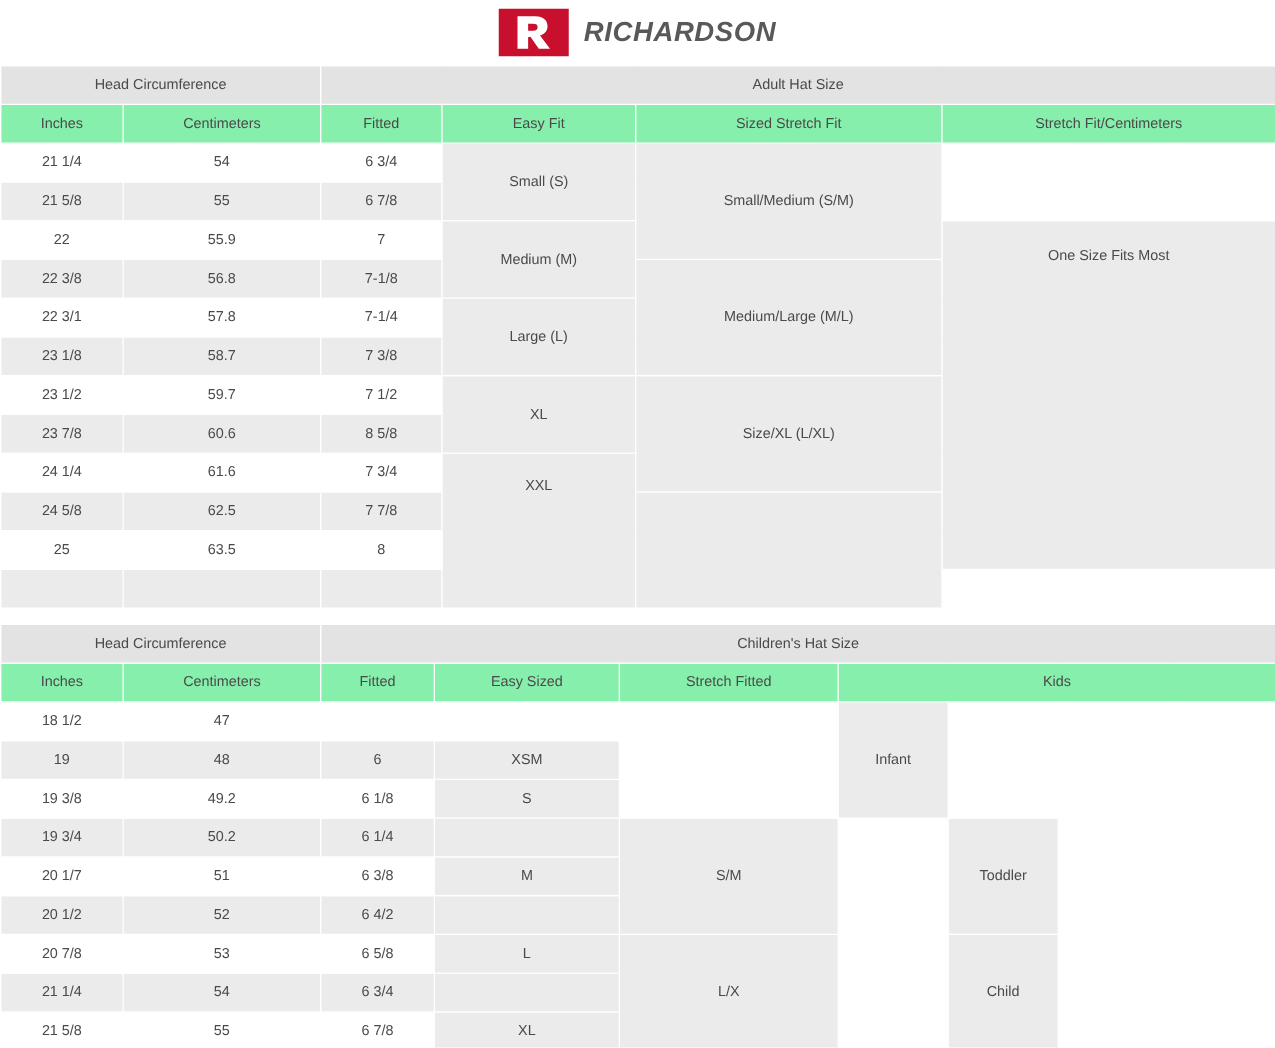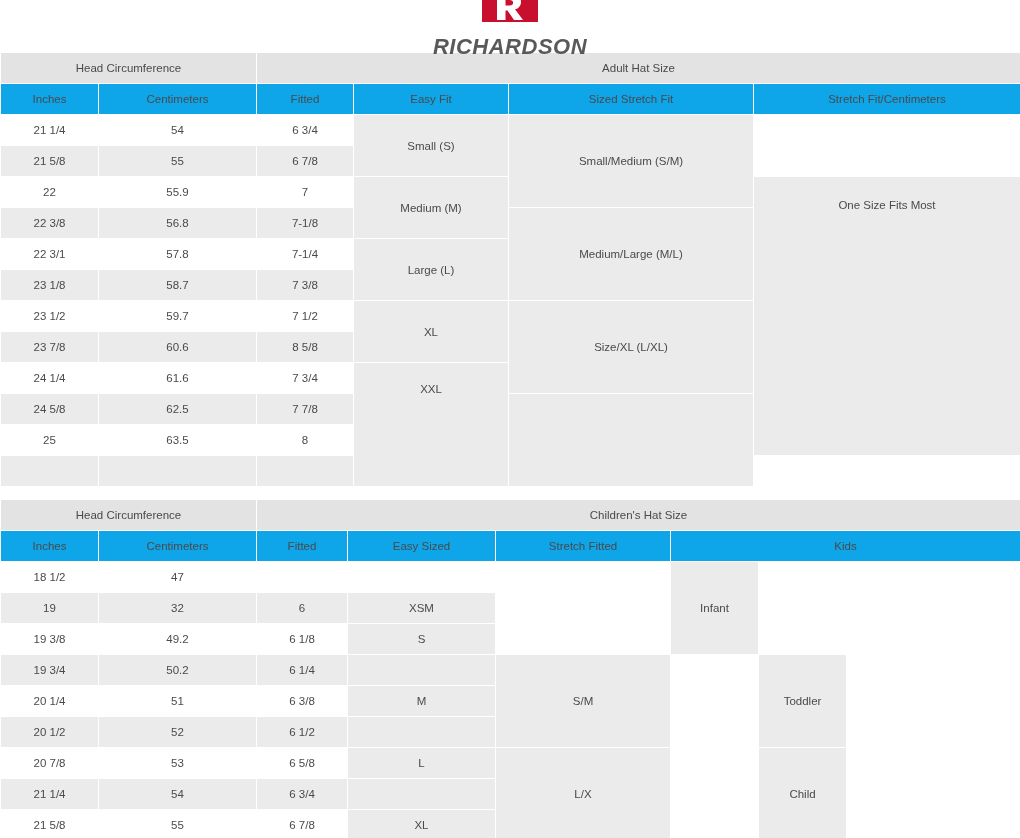--- a/index.html
+++ b/index.html
@@ -16,21 +16,20 @@
     overflow: hidden;
   }
 
   
   .logo-bar {
     height: 52px;
     display: flex;
     align-items: center;
     justify-content: center;
     gap: 12px;
-    flex-direction: column;
   }
   .logo-mark {
     width: 56px;
     height: 38px;
     background: #c8102e;
     display: flex;
     align-items: center;
     justify-content: center;
     position: relative;
   }
@@ -61,21 +60,21 @@
     height: 30px;
   }
   .grp {
     background: #e3e3e3;
     font-weight: bold;
     font-size: 12px;
     height: 28px;
     color: #3d3d3d;
   }
   .hdr {
-    background: #0ea5e9;
+    background: #86efac;
     font-weight: bold;
     font-size: 11.5px;
     height: 29px;
     color: #3d3d3d;
     margin-left: 36px;
   }
   .shade {
     background: #ebebeb;
   }
   .plain {
@@ -244,21 +243,21 @@
     <td class="blank-white"></td>
     <td class="blank-white" rowspan="3"></td>
     <td class="span-cell" rowspan="3">Infant</td>
     <td class="blank-white" rowspan="3"></td>
     <td class="blank-white" rowspan="6"></td>
     <td class="blank-white" rowspan="9"></td>
   </tr>
 
   <tr>
     <td class="shade">19</td>
-    <td class="shade">32</td>
+    <td class="shade">48</td>
     <td class="shade">6</td>
     <td class="shade">XSM</td>
   </tr>
 
   <tr>
     <td class="plain">19 3/8</td>
     <td class="plain">49.2</td>
     <td class="plain">6 1/8</td>
     <td class="shade">S</td>
   </tr>
@@ -267,30 +266,30 @@
     <td class="shade">19 3/4</td>
     <td class="shade">50.2</td>
     <td class="shade">6 1/4</td>
     <td class="shade"></td>
     <td class="span-cell" rowspan="3">S/M</td>
     <td class="blank-white" rowspan="6"></td>
     <td class="span-cell" rowspan="3">Toddler</td>
   </tr>
 
   <tr>
-    <td class="plain">20 1/4</td>
+    <td class="plain">20 1/7</td>
     <td class="plain">51</td>
     <td class="plain">6 3/8</td>
     <td class="shade">M</td>
   </tr>
 
   <tr>
     <td class="shade">20 1/2</td>
     <td class="shade">52</td>
-    <td class="shade">6 1/2</td>
+    <td class="shade">6 4/2</td>
     <td class="shade"></td>
   </tr>
 
   <tr>
     <td class="plain">20 7/8</td>
     <td class="plain">53</td>
     <td class="plain">6 5/8</td>
     <td class="shade">L</td>
     <td class="span-cell" rowspan="3">L/X</td>
     <td class="span-cell" rowspan="3">Child</td>

